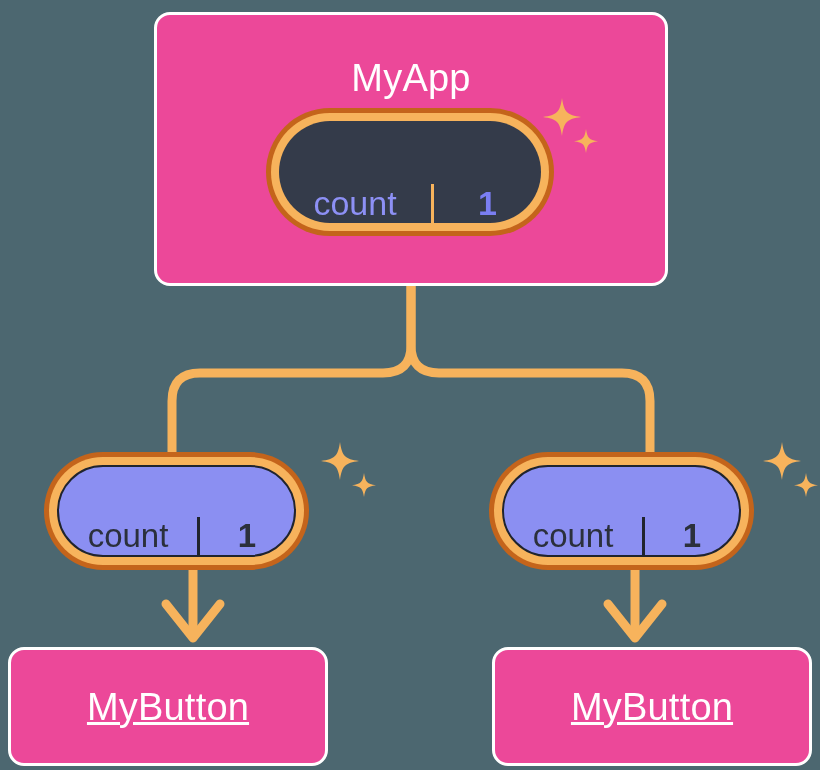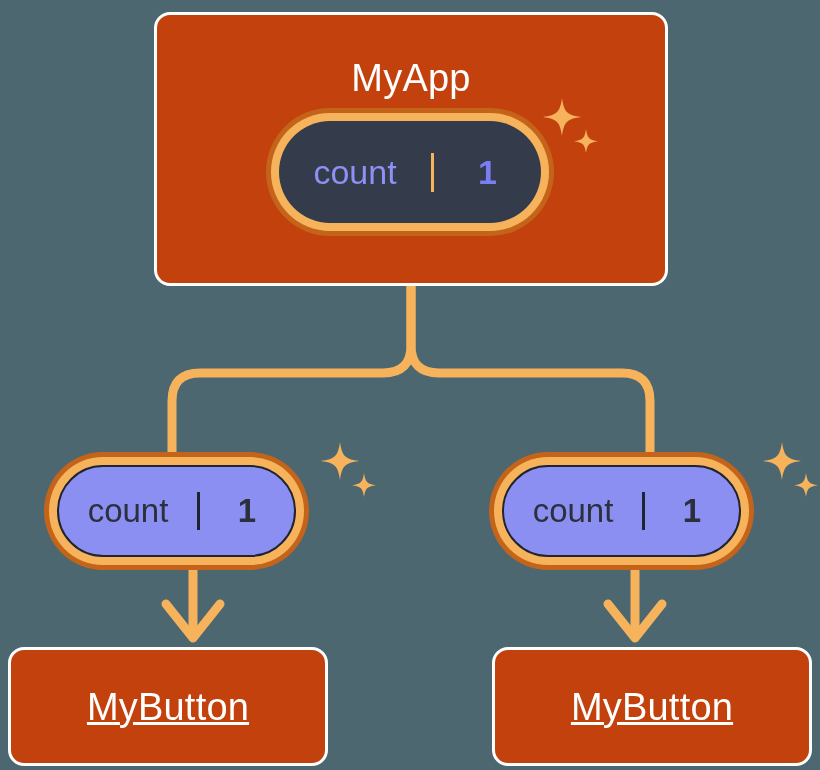--- a/index.html
+++ b/index.html
@@ -24,21 +24,21 @@
     top: 0;
     width: 820px;
     height: 770px;
   }
   #connectors { z-index: 1; }
   #nodes { z-index: 2; }
 
   
   .comp-box {
     position: absolute;
-    background: #c2410c;
+    background: #ec4899;
     border: 3px solid #ffffff;
     border-radius: 16px;
     box-sizing: border-box;
   }
   #myapp-box {
     left: 154px;
     top: 12px;
     width: 514px;
     height: 274px;
   }
@@ -88,21 +88,21 @@
     border-radius: 999px;
     background: #f7b35c;              
     padding: 8px;
   }
   .pill-inner {
     box-sizing: border-box;
     width: 100%;
     height: 100%;
     border-radius: 999px;
     display: flex;
-    align-items: center;
+    align-items: flex-end;
     overflow: hidden;
   }
   .pill-key, .pill-val {
     display: flex;
     align-items: center;
     justify-content: center;
     white-space: nowrap;
   }
 
   

